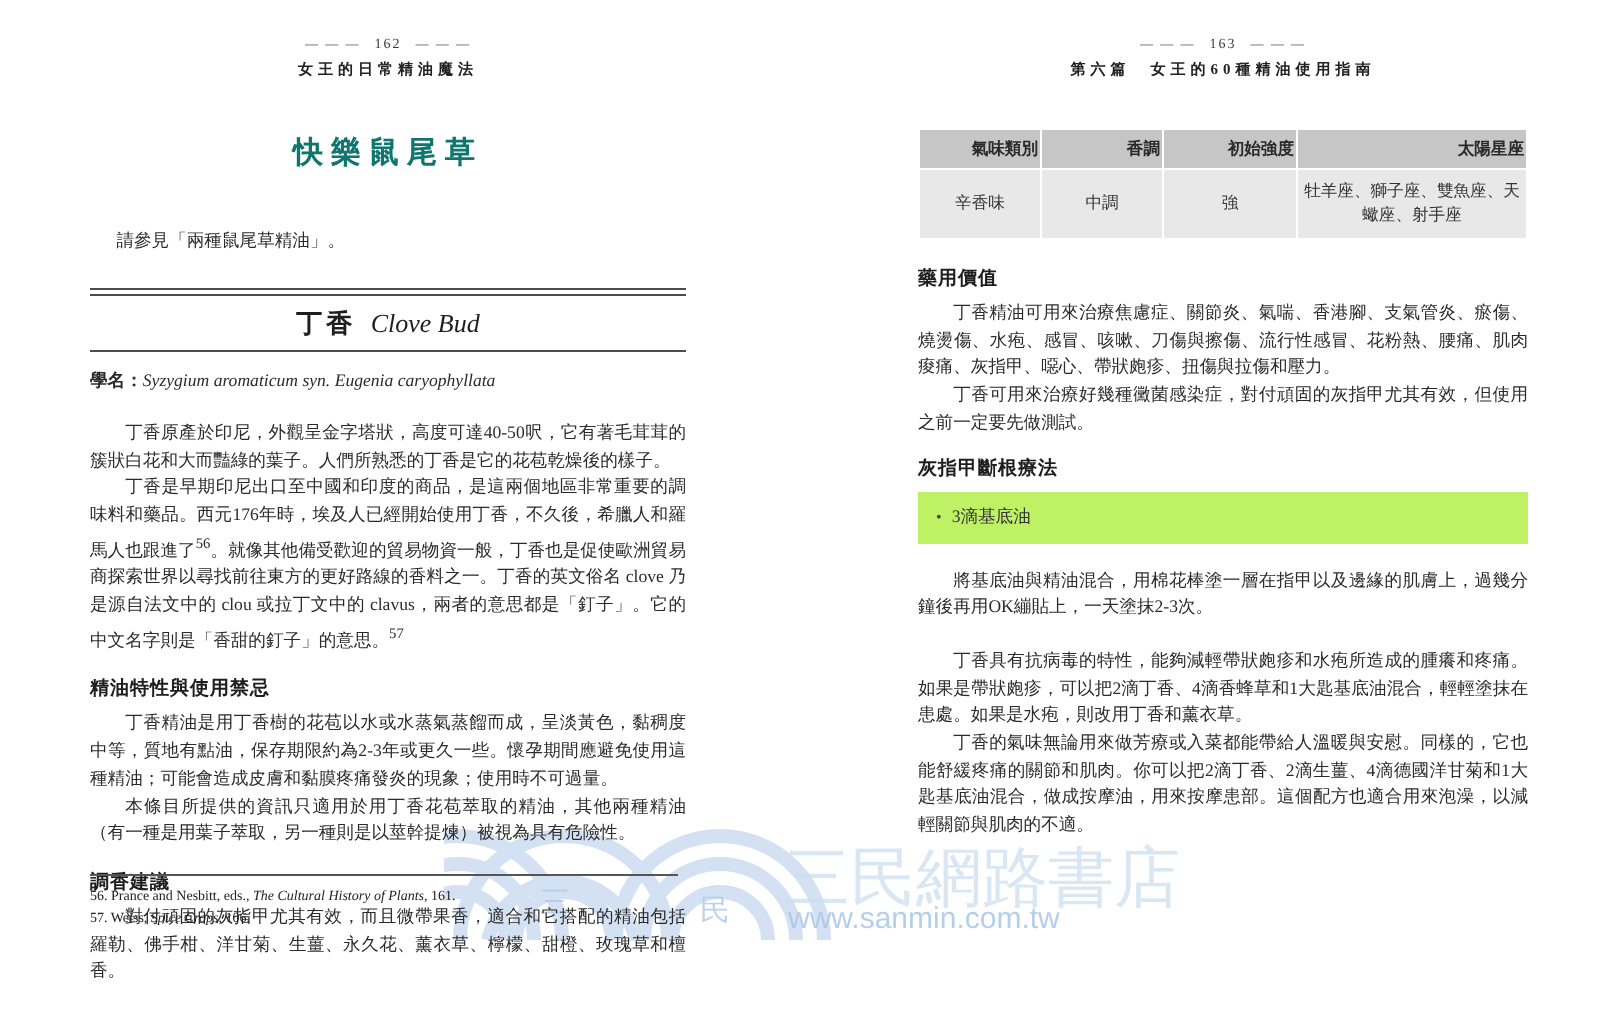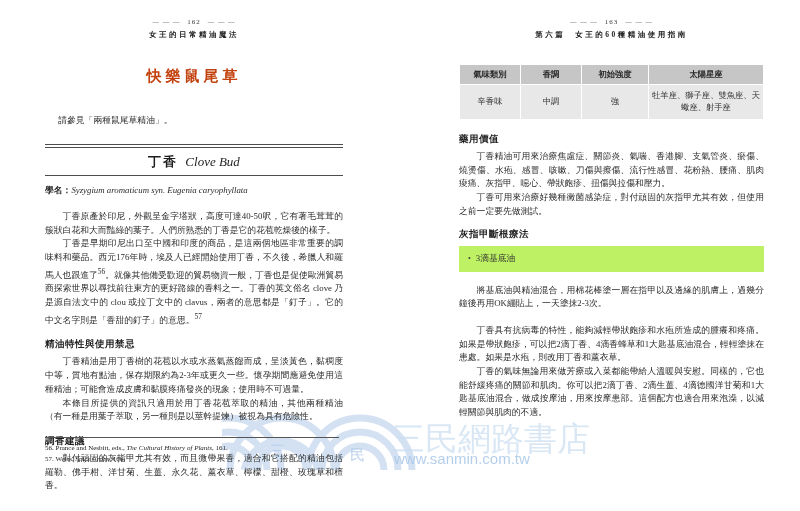--- a/index.html
+++ b/index.html
@@ -7,21 +7,21 @@
           font-family:"Liberation Serif","DejaVu Serif",serif;color:#2b2b2b;}
   .page{position:absolute;top:0;height:511px;box-sizing:border-box;z-index:2;}
   .page-left{left:0;width:400px;padding:18px 57px 0 45px;}
   .page-right{left:400px;width:400px;padding:18px 36px 0 59px;}
 
   .running-head{text-align:center;}
   .rh-line1{font-size:6.5px;color:#3a3a3a;letter-spacing:1px;white-space:nowrap;}
   .rh-num{padding:0 7px;font-size:7px;}
   .rh-title{margin-top:4px;font-size:7.5px;font-weight:bold;letter-spacing:2.5px;color:#222;}
 
-  .chapter-title{margin:27px 0 0;font-size:15px;font-weight:bold;letter-spacing:4px;text-align:center;color:#c2410c;}
+  .chapter-title{margin:27px 0 0;font-size:15px;font-weight:bold;letter-spacing:4px;text-align:center;color:#0f766e;}
   .see-also{margin:29px 0 0;font-size:8.8px;text-indent:1.5em;}
 
   .entry-head{margin-top:17px;border-bottom:1px solid #4d4d4d;}
   .rule-a{border-top:1px solid #4d4d4d;}
   .rule-b{border-top:1px solid #4d4d4d;margin-top:2px;}
   .entry-title{text-align:center;font-size:13px;padding:5px 0 4px;color:#1e1e1e;}
   .entry-title .zh{font-weight:bold;letter-spacing:2px;}
   .entry-title .en{font-style:italic;margin-left:4px;}
 
   .sci-line{margin-top:9px;text-align:left;font-size:8.8px;}
@@ -30,21 +30,21 @@
 
   p.body{margin:0;font-size:8.8px;line-height:13.7px;text-align:justify;text-indent:2em;color:#2b2b2b;}
   p.mt{margin-top:13px;}
   h3.sec{margin:11px 0 4px;font-size:9.5px;font-weight:bold;color:#1e1e1e;letter-spacing:0.5px;}
 
   .footnotes{position:absolute;left:45px;top:437px;width:294px;border-top:1px solid #555;
              padding-top:5px;font-size:7px;line-height:10.5px;color:#222;}
   .fn-work{font-style:italic;}
 
   table.info{width:100%;border-collapse:separate;border-spacing:1.5px;margin-top:24px;font-size:8.3px;table-layout:fixed;}
-  table.info th{background:#c6c6c6;font-weight:bold;color:#2a2a2a;padding:4px 1px;text-align:center;font-size:8.3px;}
+  table.info th{background:#c6c6c6;font-weight:bold;color:#2a2a2a;padding:4px 1px;text-align:right;font-size:8.3px;}
   table.info td{background:#e8e8e8;color:#333;padding:5px 2px;text-align:center;line-height:12px;}
   .col1{width:20%;} .col2{width:20%;} .col3{width:22%;} .col4{width:38%;}
 
   .recipe-box{background:#bef264;margin-top:5px;padding:5px 9px 6px;font-size:8.8px;line-height:15px;color:#333;}
   .recipe-item .bullet{margin-right:5px;font-size:8px;color:#444;}
 
   .watermark{position:absolute;left:222px;top:404px;width:382px;height:90px;z-index:1;pointer-events:none;}
 </style>
 </head>
 <body>

